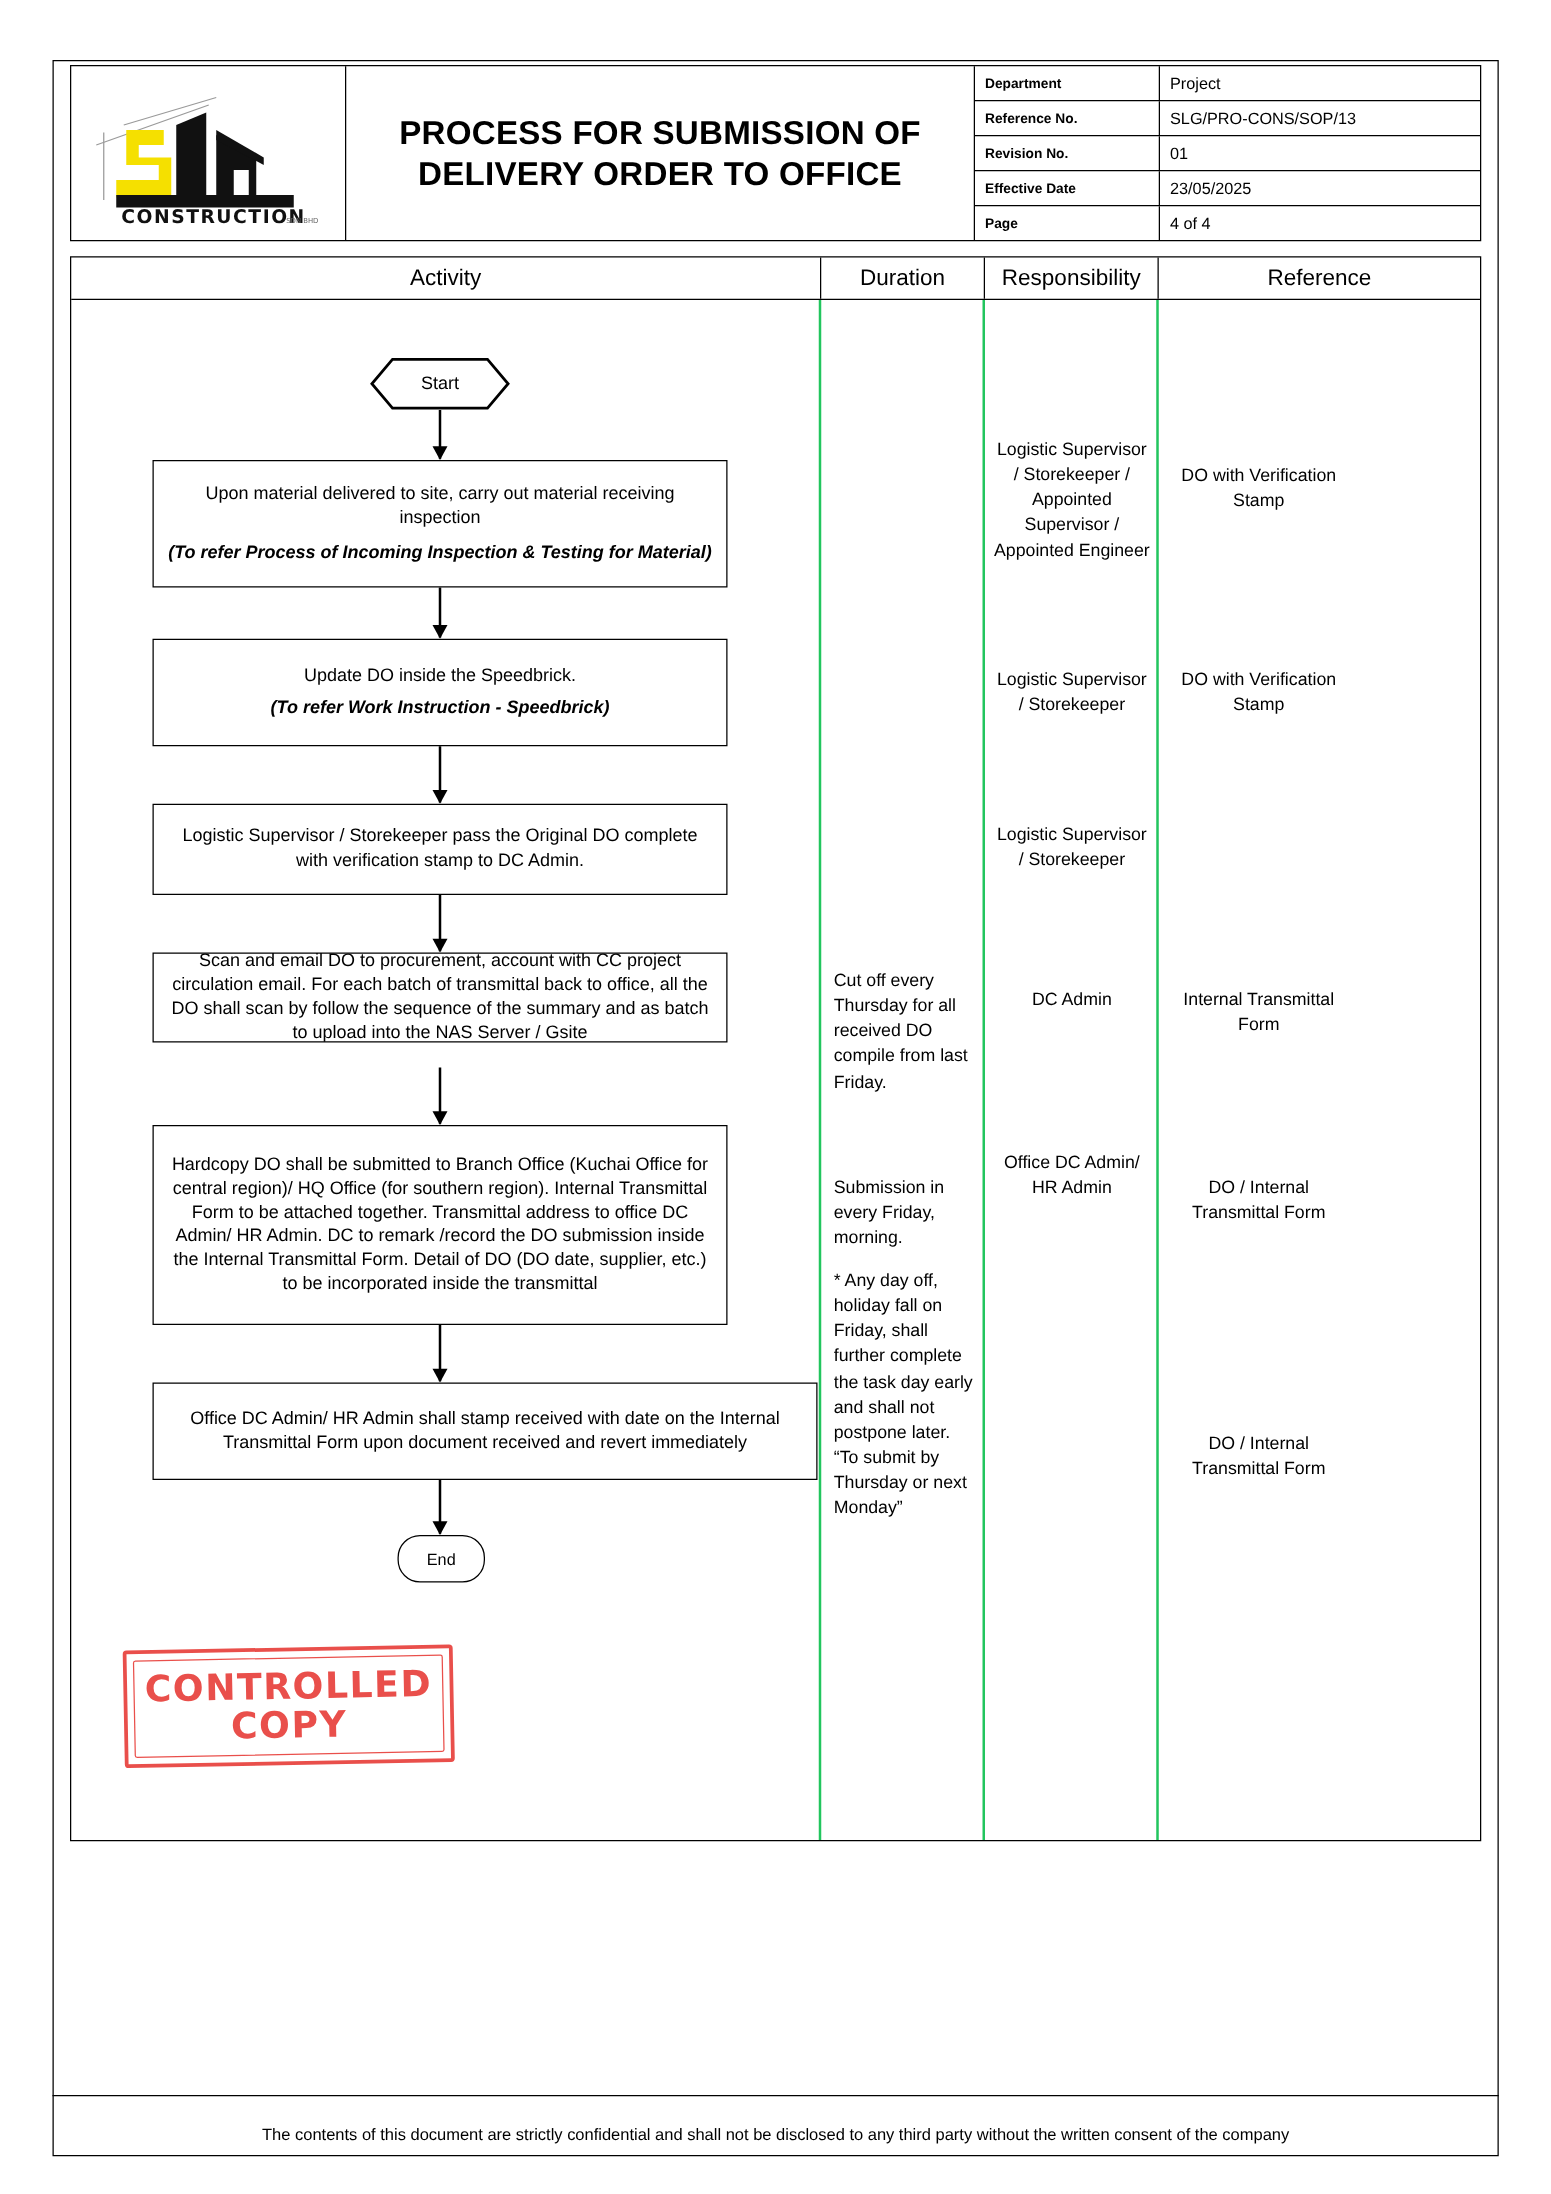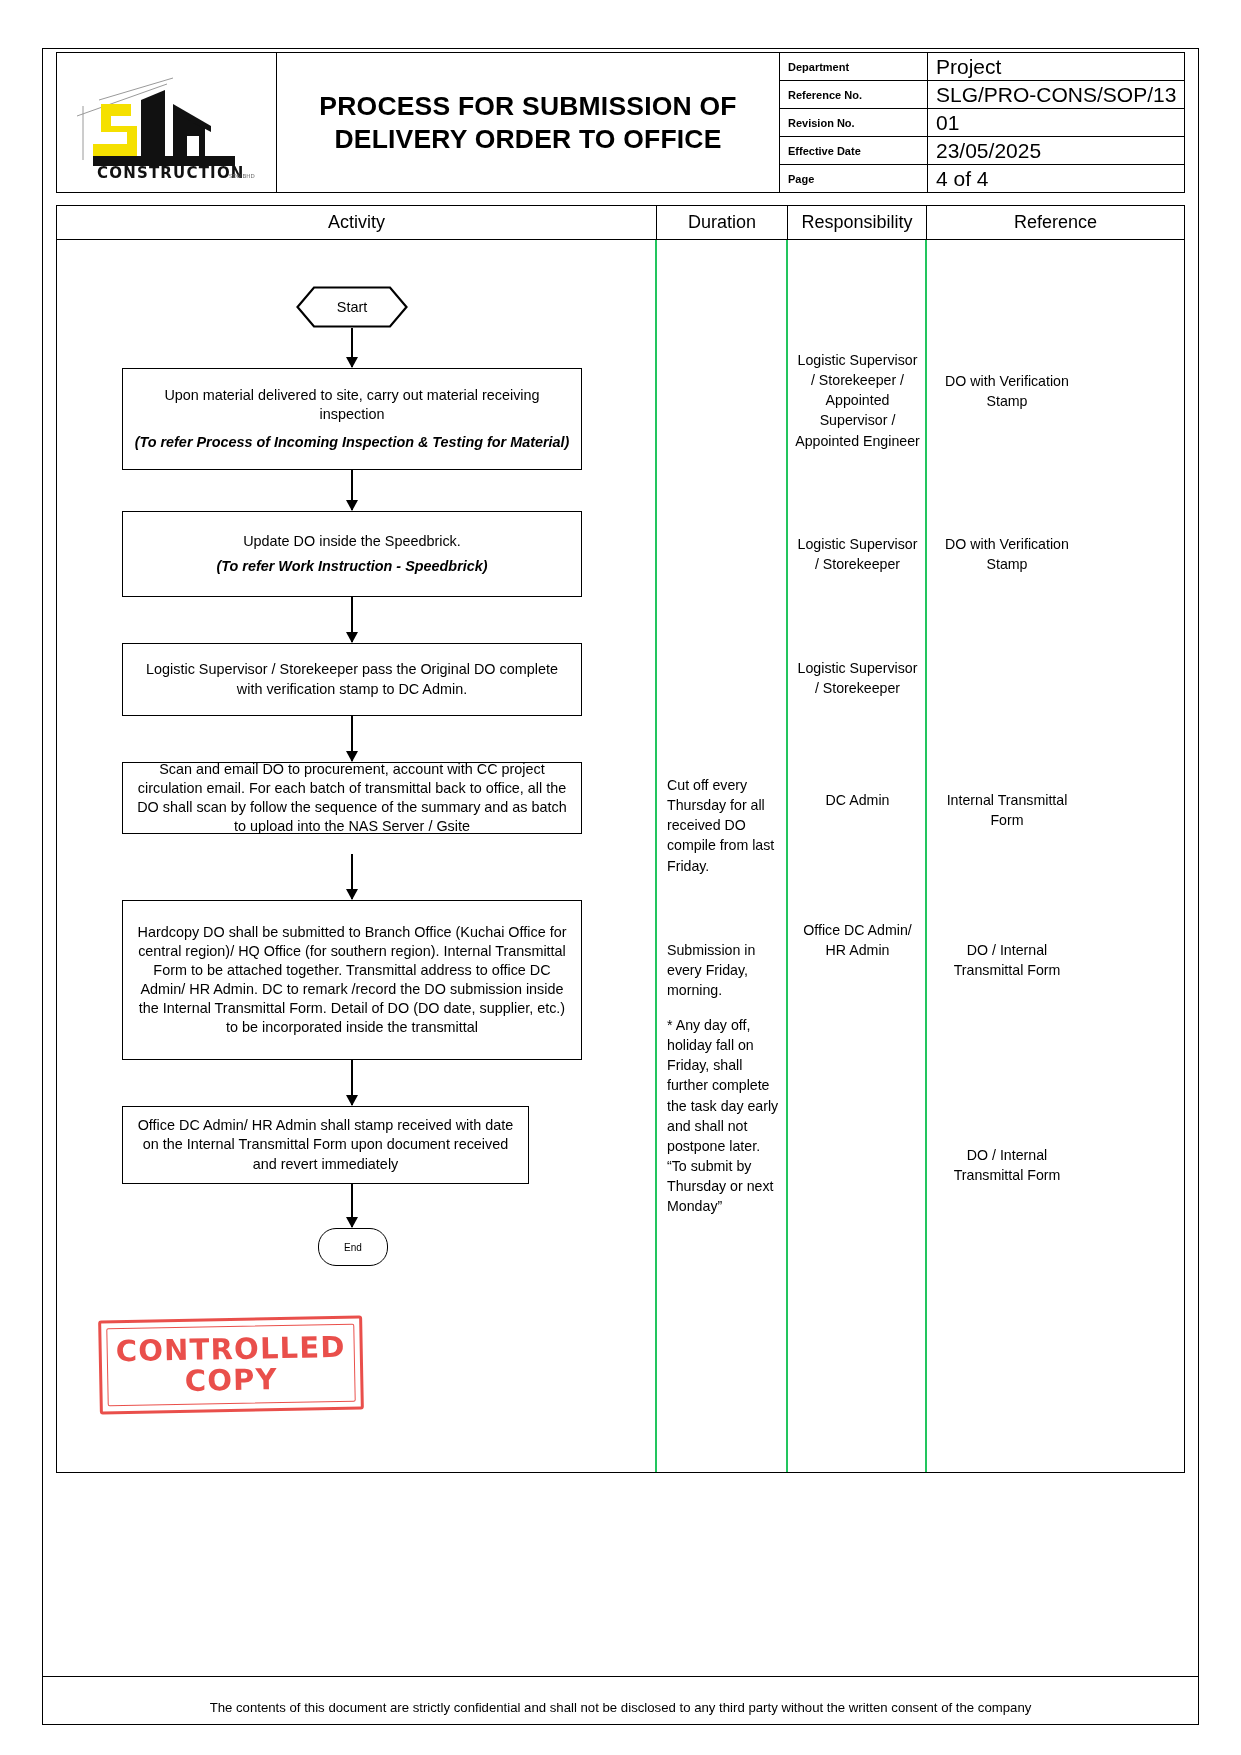--- a/index.html
+++ b/index.html
@@ -69,21 +69,21 @@
     border-right:1px solid #000;
     box-sizing:border-box;
     font-weight:bold;
     font-size:11px;
     display:flex;align-items:center;
     padding-left:8px;
   }
   .meta-val{
     flex:1;
     box-sizing:border-box;
-    font-size:21px;
+    font-size:13px;
     display:flex;align-items:center;
     padding-left:8px;
   }
 
   
   .table{
     margin:12px 14px 0 14px;
     border:1px solid #000;
     box-sizing:border-box;
   }
@@ -140,21 +140,21 @@
   }
   .terminator-start svg{position:absolute;left:0;top:0;}
   .terminator-start span{position:relative;}
 
   .terminator-end{
     position:absolute;
     width:68px;height:36px;
     border:1.8px solid #000;
     border-radius:18px;
     display:flex;align-items:center;justify-content:center;
-    font-size:10px;
+    font-size:13px;
     background:#fff;
   }
 
   .arrow{
     position:absolute;
     width:2px;background:#000;
   }
   .arrow::after{
     content:"";
     position:absolute;
@@ -321,21 +321,21 @@
         <div class="node" style="left:65px;top:522px;width:460px;height:72px;">
           <p><span>Scan and email DO to procurement, account with CC project circulation email. For each batch of transmittal back to office, all the DO shall scan by follow the sequence of the summary and as batch to upload into the NAS Server / Gsite</span></p>
         </div>
         <div class="arrow" style="left:294px;top:614px;height:45px;"></div>
 
         <div class="node" style="left:65px;top:660px;width:460px;height:160px;">
           <p><span>Hardcopy DO shall be submitted to Branch Office (Kuchai Office for central region)/ HQ Office (for southern region). Internal Transmittal Form to be attached together. Transmittal address to office DC Admin/ HR Admin. DC to remark /record the DO submission inside the Internal Transmittal Form. Detail of DO (DO date, supplier, etc.) to be incorporated inside the transmittal</span></p>
         </div>
         <div class="arrow" style="left:294px;top:820px;height:45px;"></div>
 
-        <div class="node" style="left:65px;top:866px;width:407px;height:78px;">
+        <div class="node" style="left:65px;top:866px;width:532px;height:78px;">
           <p><span>Office DC Admin/ HR Admin shall stamp received with date on the Internal Transmittal Form upon document received and revert immediately</span></p>
         </div>
         <div class="arrow" style="left:294px;top:944px;height:43px;"></div>
 
         <div class="terminator-end" style="left:261px;top:988px;">
           <span>End</span>
         </div>
 
         <div class="stamp">
           <div class="stamp-inner"></div>

